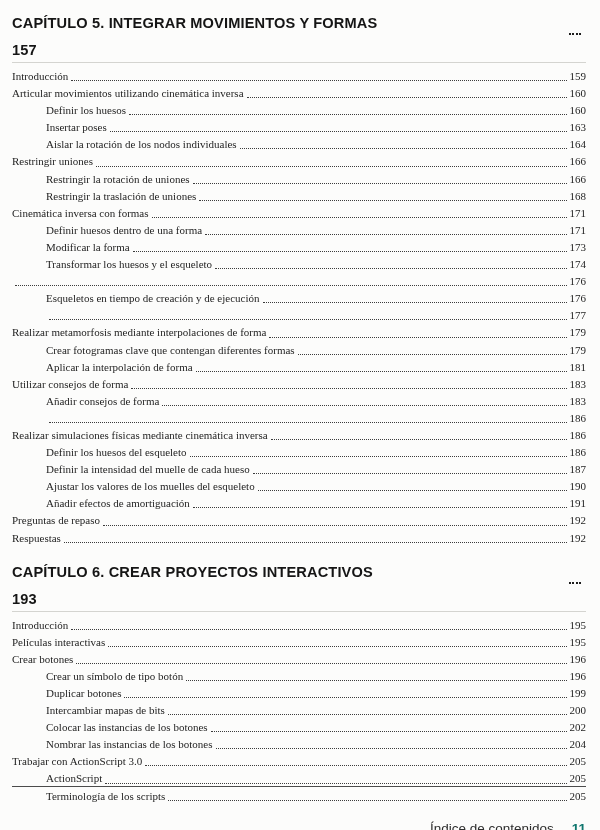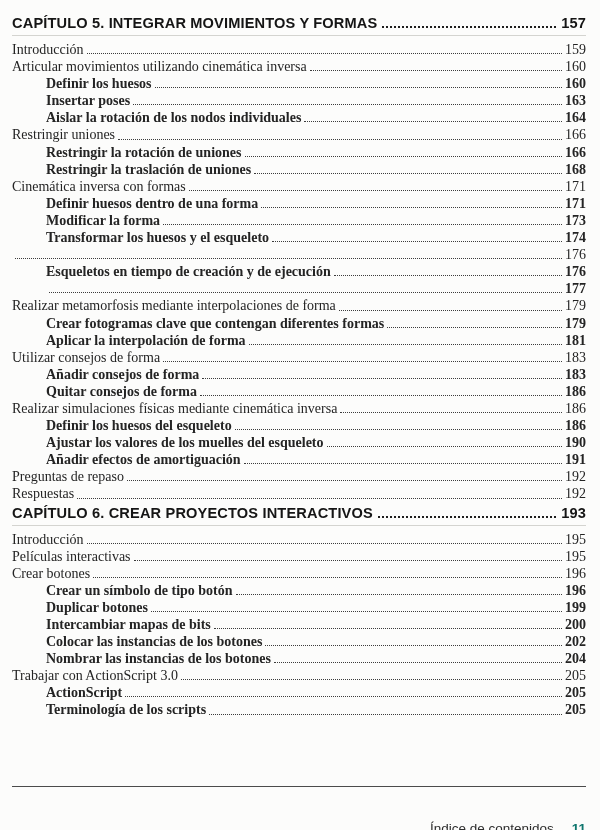--- a/index.html
+++ b/index.html
@@ -18,48 +18,49 @@
   
   .head-row {
     display: flex; align-items: baseline;
     font-family: "Liberation Sans", sans-serif;
     font-weight: 700;
     font-size: 14.6px;
     letter-spacing: 0.15px;
     color: #151515;
     line-height: 20px;
     white-space: nowrap;
+    flex-direction: column;
   }
   .head-row .leader {
     flex: 1; height: 0; min-width: 12px;
     align-self: flex-end;
     margin: 0 5px 5px 5px;
     border-bottom: 2.6px dotted #1d1d1d;
   }
   .head-rule {
     border-bottom: 1px solid #d4d4d0;
     margin-top: 2px;
   }
   
   .entries { margin-top: 5px; }
   .entry-row {
     display: flex; align-items: flex-end;
-    font-size: 14px;
+    font-size: 11px;
     line-height: 17.1px;
     color: #242424;
     white-space: nowrap;
   }
-  .entry-row.level-1 { padding-left: 34px; font-weight: bold; }
+  .entry-row.level-1 { padding-left: 34px; }
   .entry-row .leader {
     flex: 1; height: 0; min-width: 8px;
     align-self: flex-end;
     margin: 0 3px 4px 3px;
     border-bottom: 1.7px dotted #3c3c3c;
   }
-  .toc-section + .toc-section { }
+  .toc-section + .toc-section { margin-top: 15px; }
   
   .footer {
     position: absolute;
     left: 12px; right: 14px; top: 786px;
     border-top: 1.5px solid #4b4b4b;
     padding-top: 6px;
     display: flex; justify-content: flex-end; align-items: baseline;
     gap: 18px;
     font-family: "Liberation Sans", sans-serif;
     font-size: 13.5px;
@@ -172,33 +173,37 @@
             <span>Utilizar consejos de forma</span>
             <span class="leader"></span>
             <span>183</span>
           </div>
           <div class="entry-row level-1">
             <span>Añadir consejos de forma</span>
             <span class="leader"></span>
             <span>183</span>
           </div>
           <div class="entry-row level-1">
-            <span>Quitar consejos de forma</span>
             <span class="leader"></span>
             <span>186</span>
           </div>
           <div class="entry-row level-0">
             <span>Realizar simulaciones físicas mediante cinemática inversa</span>
             <span class="leader"></span>
             <span>186</span>
           </div>
           <div class="entry-row level-1">
             <span>Definir los huesos del esqueleto</span>
             <span class="leader"></span>
             <span>186</span>
+          </div>
+          <div class="entry-row level-1">
+            <span>Definir la intensidad del muelle de cada hueso</span>
+            <span class="leader"></span>
+            <span>187</span>
           </div>
           <div class="entry-row level-1">
             <span>Ajustar los valores de los muelles del esqueleto</span>
             <span class="leader"></span>
             <span>190</span>
           </div>
           <div class="entry-row level-1">
             <span>Añadir efectos de amortiguación</span>
             <span class="leader"></span>
             <span>191</span>

